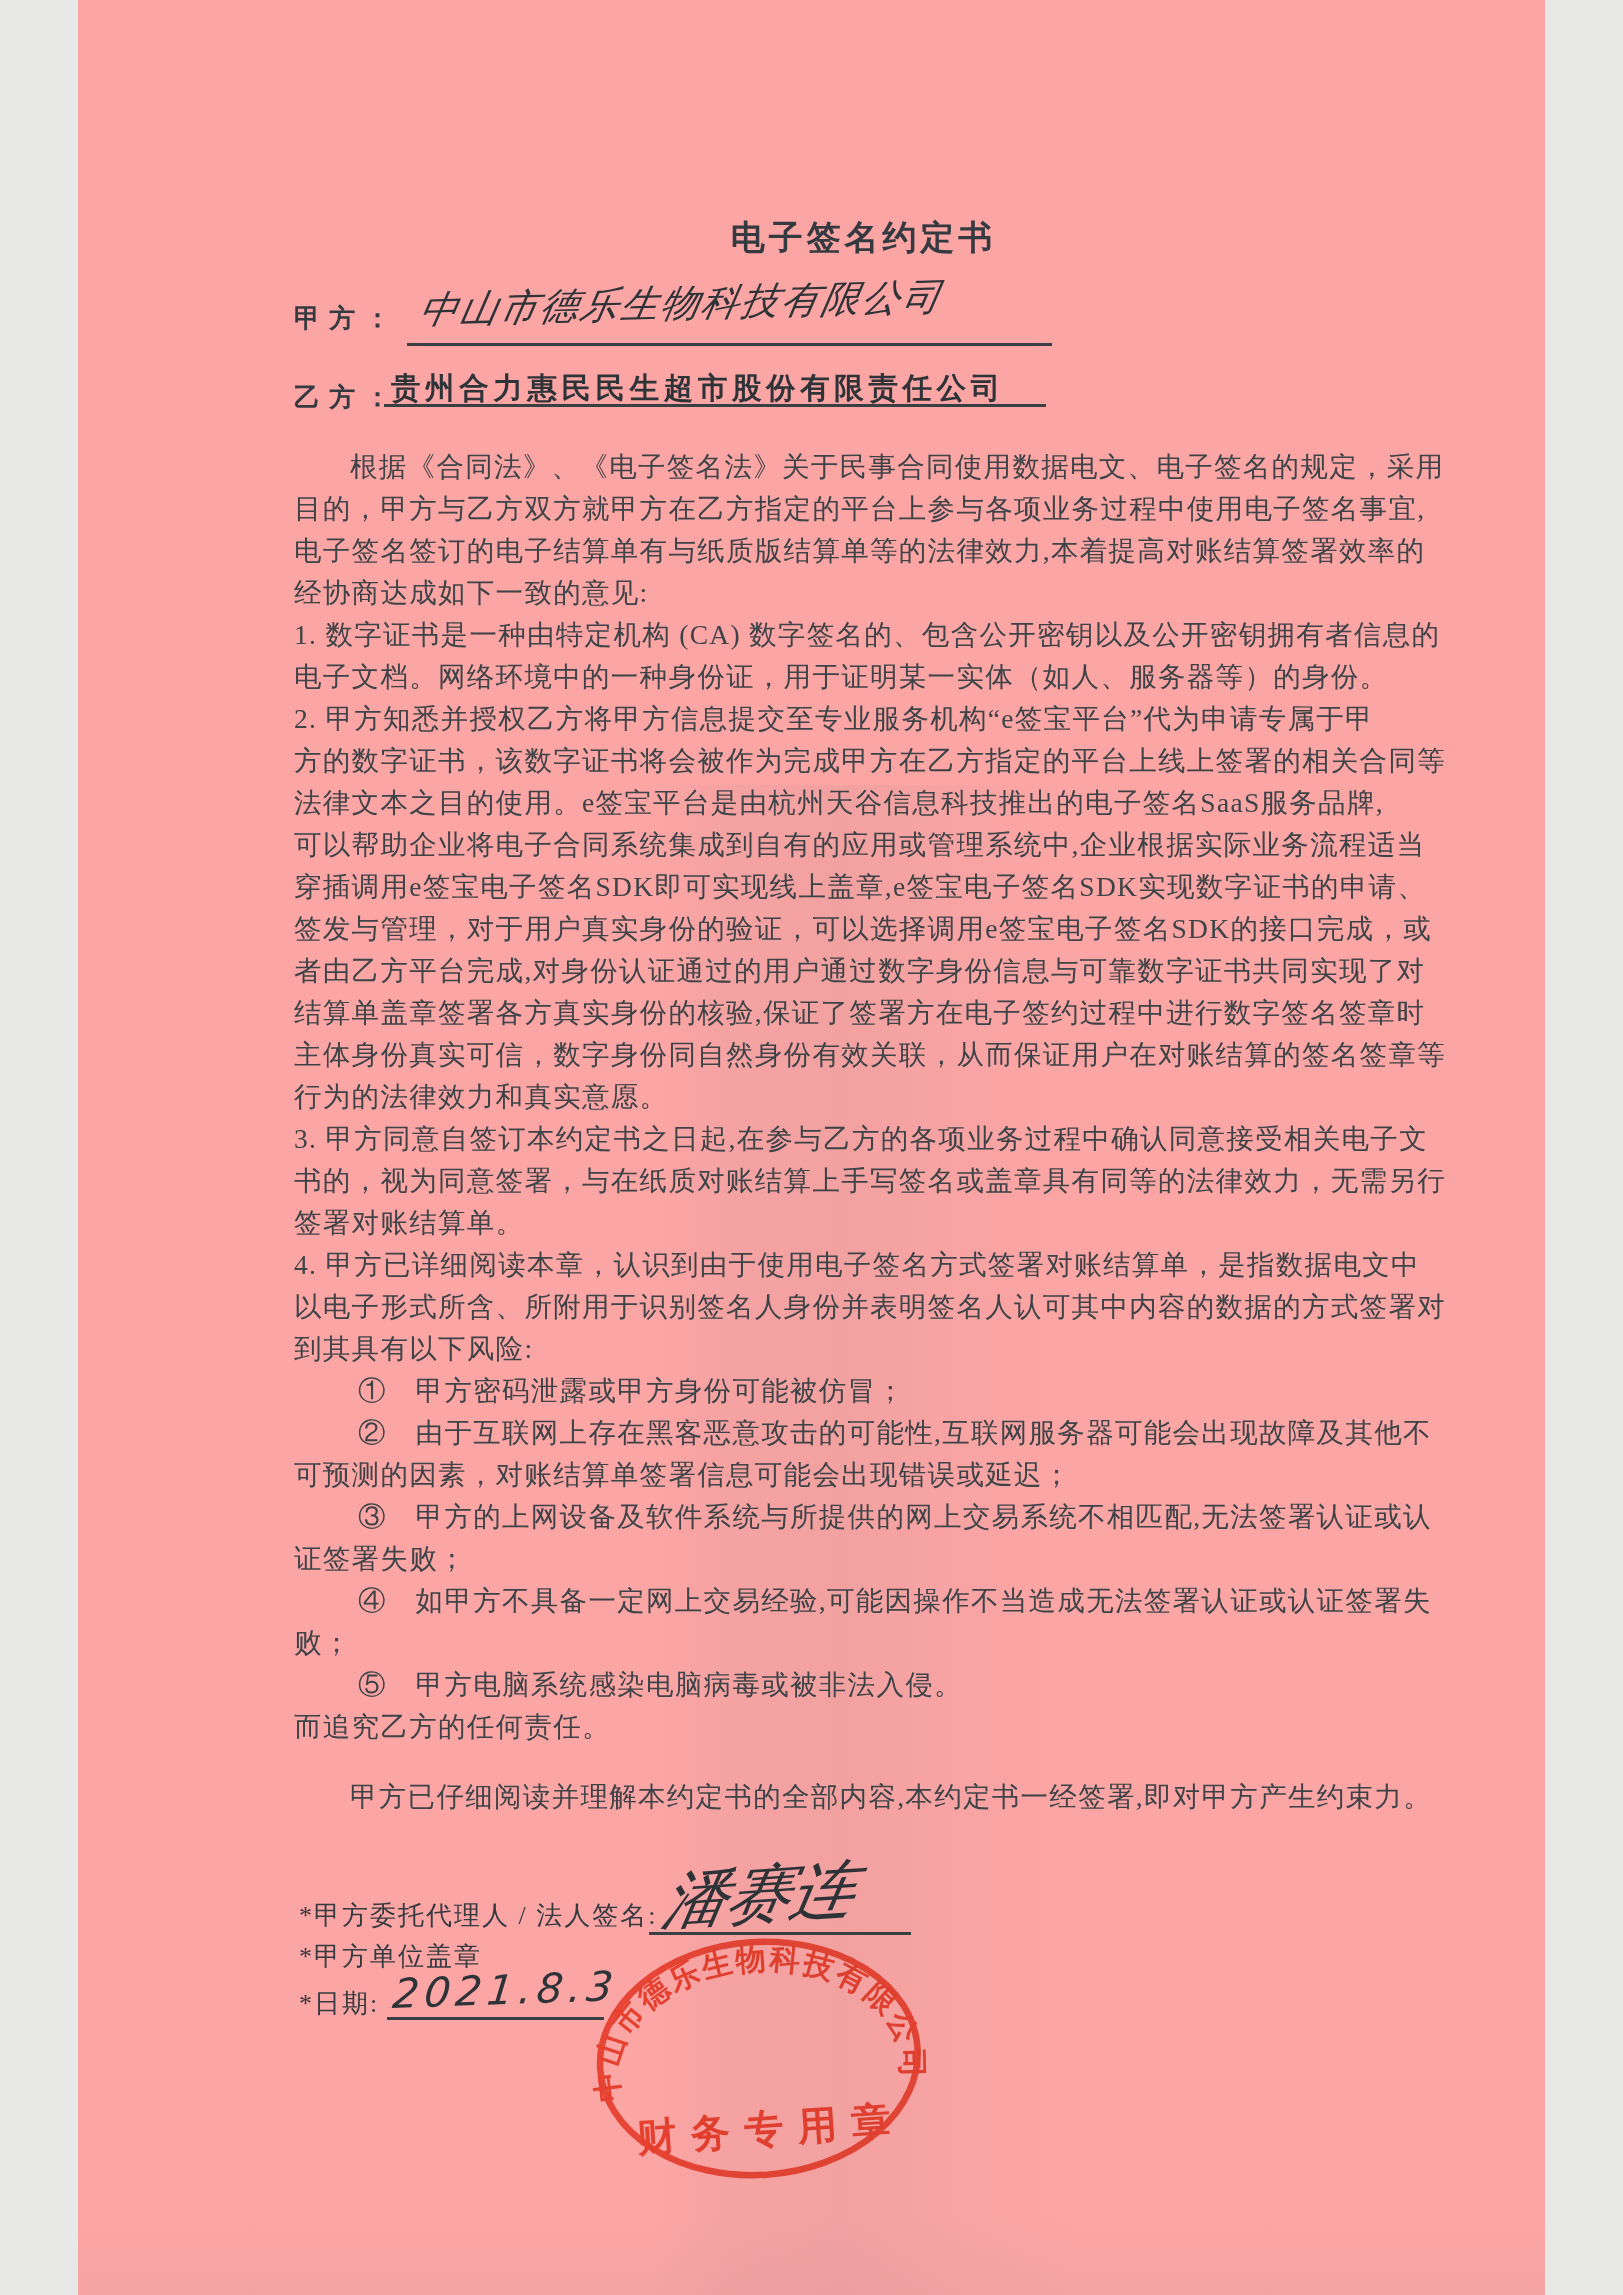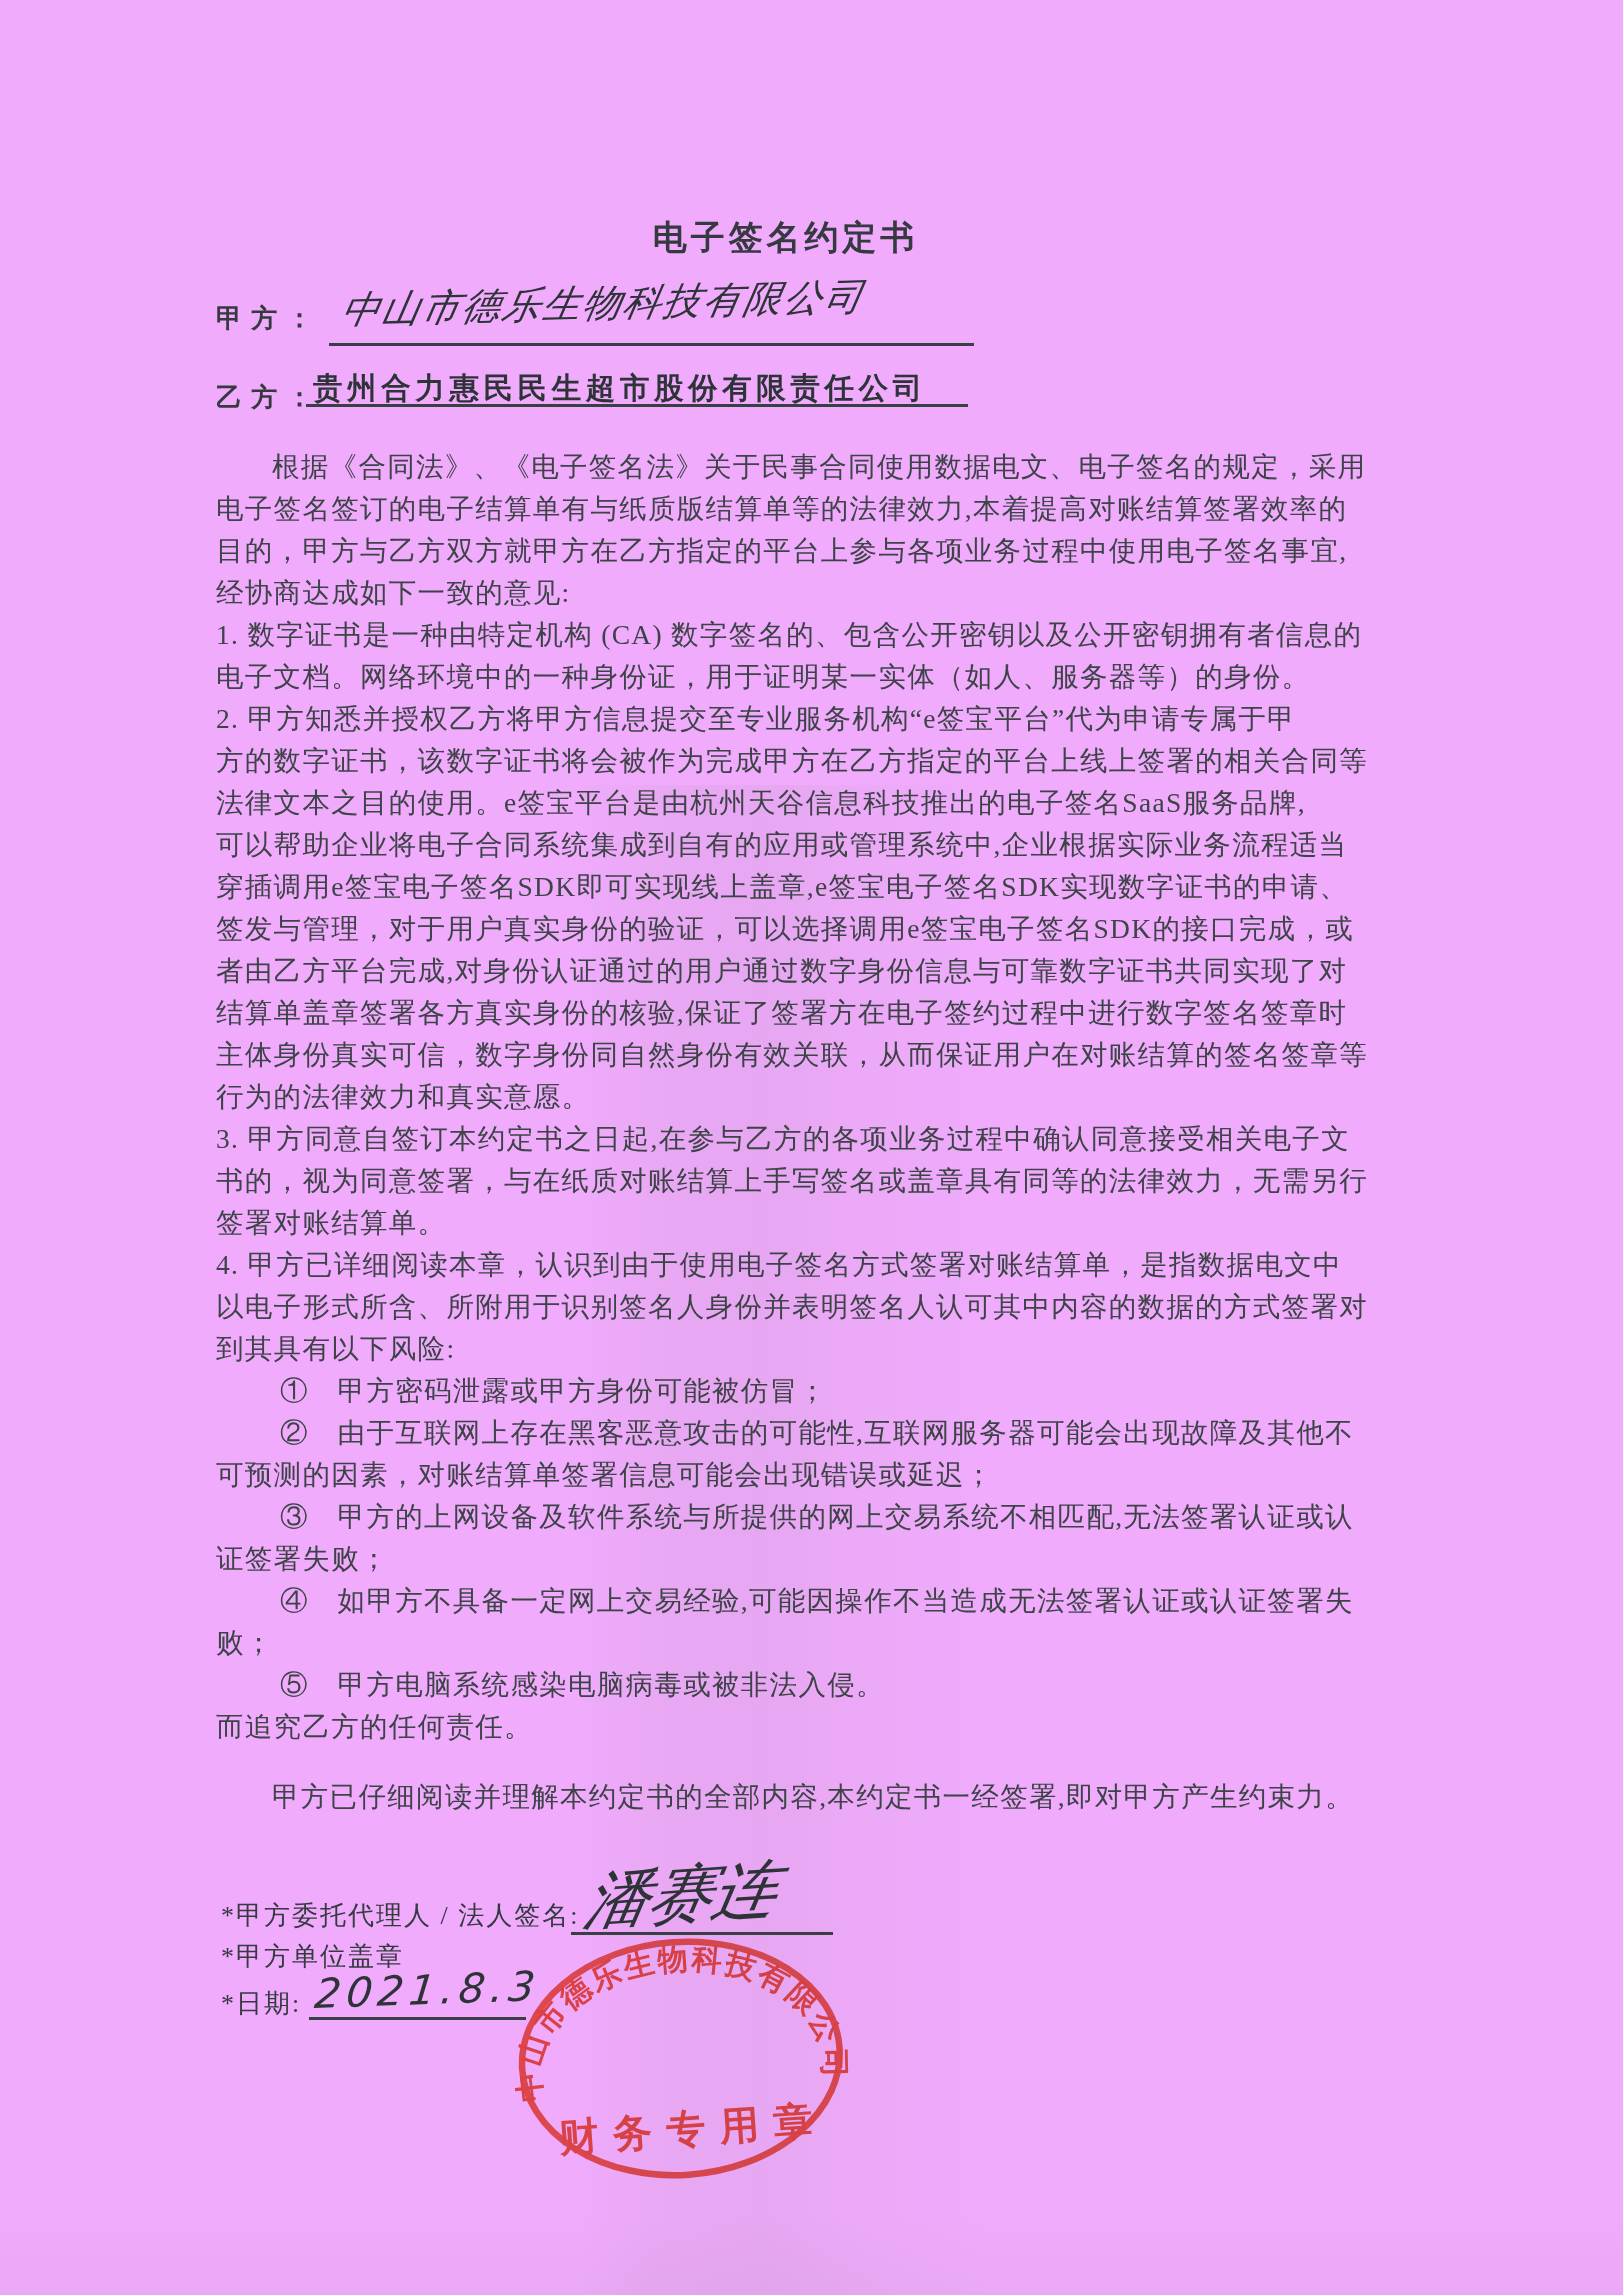--- a/index.html
+++ b/index.html
@@ -1,20 +1,20 @@
 <!DOCTYPE html>
 <html style="font-size:10.5px"><head>
 <meta charset="utf-8">
 <style>
   html,body{margin:0;padding:0;background:#e8e8e6;}
   .page{
     position:relative;
-    width:1623px;height:2295px;
+    width:1467px;height:2295px;
     margin:0 auto;
-    background:#f0abfc;
+    background:#fca5a5;
     overflow:hidden;
     font-family:"Liberation Serif","DejaVu Serif",serif;
     color:#3d4347;
   }
   
   .scan-shade-1{
     position:absolute;left:576px;top:785px;width:419px;height:1510px;
     background:linear-gradient(90deg,rgba(110,110,105,0) 0%,rgba(110,110,105,0.05) 18%,rgba(110,110,105,0.07) 45%,rgba(110,110,105,0.03) 70%,rgba(110,110,105,0) 100%);
     pointer-events:none;
   }
@@ -102,22 +102,22 @@
   <div class="party-label party-a-label">甲方：</div>
   <div class="hand party-a-hand">中山市德乐生物科技有限公司</div>
   <div class="rule rule-party-a"></div>
 
   <div class="party-label party-b-label">乙方：</div>
   <div class="party-b-name">贵州合力惠民民生超市股份有限责任公司</div>
   <div class="rule rule-party-b"></div>
 
   <div class="body-text">
     <div class="bl ind1">根据《合同法》、《电子签名法》关于民事合同使用数据电文、电子签名的规定，采用</div>
+    <div class="bl">目的，甲方与乙方双方就甲方在乙方指定的平台上参与各项业务过程中使用电子签名事宜,</div>
     <div class="bl">电子签名签订的电子结算单有与纸质版结算单等的法律效力,本着提高对账结算签署效率的</div>
-    <div class="bl">目的，甲方与乙方双方就甲方在乙方指定的平台上参与各项业务过程中使用电子签名事宜,</div>
     <div class="bl">经协商达成如下一致的意见:</div>
     <div class="bl">1. 数字证书是一种由特定机构 (CA) 数字签名的、包含公开密钥以及公开密钥拥有者信息的</div>
     <div class="bl">电子文档。网络环境中的一种身份证，用于证明某一实体（如人、服务器等）的身份。</div>
     <div class="bl">2. 甲方知悉并授权乙方将甲方信息提交至专业服务机构“e签宝平台”代为申请专属于甲</div>
     <div class="bl">方的数字证书，该数字证书将会被作为完成甲方在乙方指定的平台上线上签署的相关合同等</div>
     <div class="bl">法律文本之目的使用。e签宝平台是由杭州天谷信息科技推出的电子签名SaaS服务品牌,</div>
     <div class="bl">可以帮助企业将电子合同系统集成到自有的应用或管理系统中,企业根据实际业务流程适当</div>
     <div class="bl">穿插调用e签宝电子签名SDK即可实现线上盖章,e签宝电子签名SDK实现数字证书的申请、</div>
     <div class="bl">签发与管理，对于用户真实身份的验证，可以选择调用e签宝电子签名SDK的接口完成，或</div>
     <div class="bl">者由乙方平台完成,对身份认证通过的用户通过数字身份信息与可靠数字证书共同实现了对</div>

